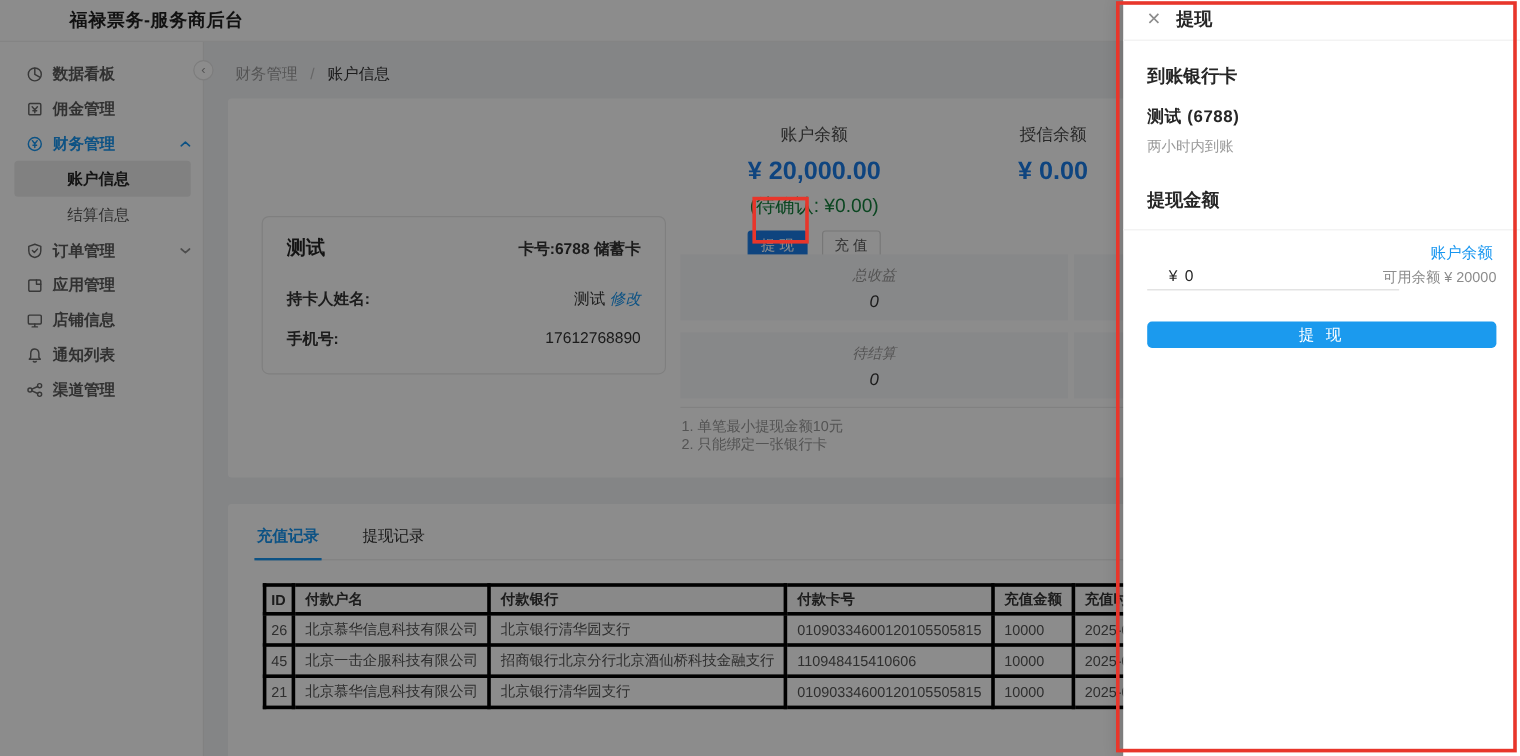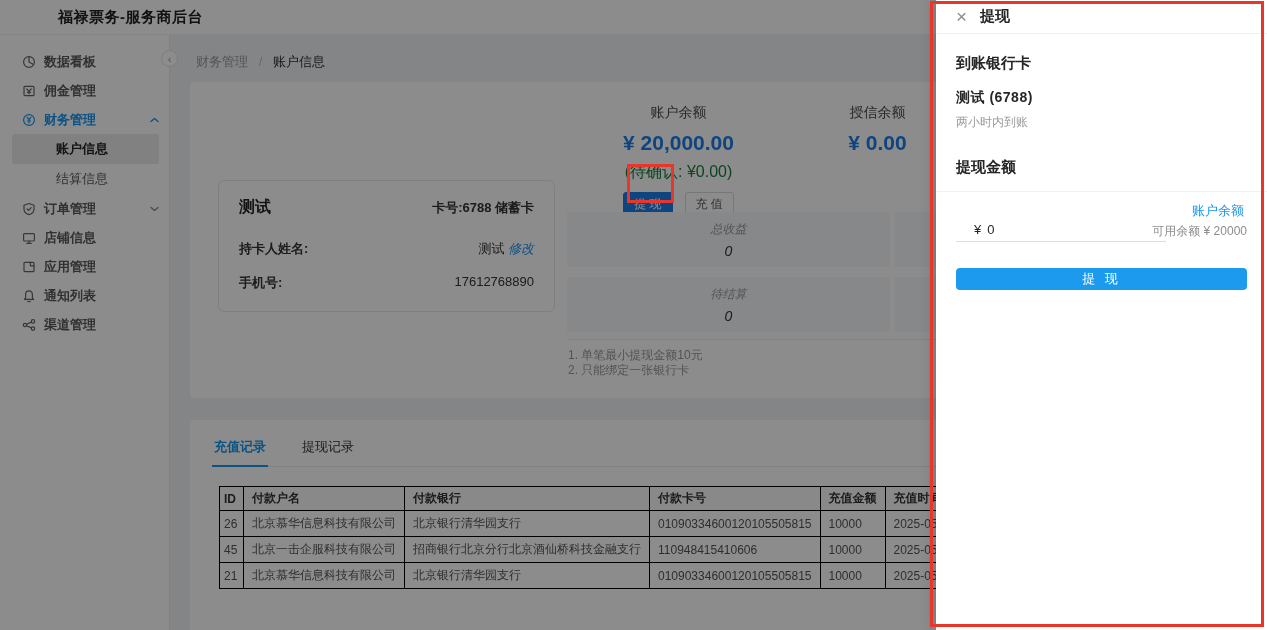--- a/index.html
+++ b/index.html
@@ -66,21 +66,21 @@
   .notes-divider { position:absolute; left:377px; top:257px; width:645px; border-top:1px solid #ececec; }
   .notes { position:absolute; left:378px; top:266px; font-size:12px; color:#999; line-height:15px; }
 
   
   .tabs { position:absolute; left:24px; top:18px; right:24px; border-bottom:1px solid #ececec; display:flex; gap:36px; }
   .tab { font-size:13px; padding-bottom:10px; color:#333; cursor:pointer; position:relative; }
   .tab.active { color:#1896f0; font-weight:bold; }
   .tab.active:after { content:""; position:absolute; left:-2px; right:-2px; bottom:-1px; height:2px; background:#1896f0; }
 
   table.rec { position:absolute; left:29px; top:66px; border-collapse:collapse; table-layout:fixed; font-size:12px; }
-  table.rec th, table.rec td { border:1px solid #000000; padding:0 8px; overflow:hidden; white-space:nowrap; text-align:left; }
+  table.rec th, table.rec td { border:3px solid #000000; padding:0 8px; overflow:hidden; white-space:nowrap; text-align:left; }
   table.rec th { height:24px; background:#fafafa; color:#333; font-weight:bold; }
   table.rec td { height:26px; color:#555; }
   .c-id { width:24px; } .c-name { width:146px; } .c-bank { width:240px; } .c-card { width:170px; } .c-amt { width:63px; } .c-time { width:197px; }
   table.rec th.c-id, table.rec td.c-id { padding:0 4px; }
 
   
   .mask { position:absolute; inset:0; background:rgba(0,0,0,0.45); z-index:10; }
 
   
   .drawer { position:absolute; left:936px; top:0; width:331px; height:630px; background:#fff; z-index:20; box-shadow:-4px 0 12px rgba(0,0,0,0.15); }
@@ -162,34 +162,34 @@
     <span>订单管理</span>
     <span class="caret">
         <svg viewBox="0 0 9 6" style="stroke:#8c8c8c">
           <polyline points="1,1.5 4.5,4.5 8,1.5"></polyline>
         </svg>
       </span>
   </div>
   <div class="side-item">
     <span class="mi">
         <svg viewBox="0 0 14 14">
+          <rect x="2" y="2.3" width="10" height="9.4" rx="1"></rect>
+          <path d="M8.4 2.3 V5.8 H12"></path>
+        </svg>
+      </span>
+    <span>应用管理</span>
+  </div>
+  <div class="side-item">
+    <span class="mi">
+        <svg viewBox="0 0 14 14">
           <rect x="1.6" y="2.6" width="10.8" height="7.4" rx="1"></rect>
           <path d="M7 10 V12.4 M4.8 12.4 H9.2"></path>
         </svg>
       </span>
     <span>店铺信息</span>
-  </div>
-  <div class="side-item">
-    <span class="mi">
-        <svg viewBox="0 0 14 14">
-          <rect x="2" y="2.3" width="10" height="9.4" rx="1"></rect>
-          <path d="M8.4 2.3 V5.8 H12"></path>
-        </svg>
-      </span>
-    <span>应用管理</span>
   </div>
   <div class="side-item">
     <span class="mi">
         <svg viewBox="0 0 14 14">
           <path d="M7 1.8 C4.9 1.8 3.6 3.5 3.6 5.6 V8.8 L2.4 10.4 H11.6 L10.4 8.8 V5.6 C10.4 3.5 9.1 1.8 7 1.8 Z M5.8 12.2 C6.1 12.8 7.9 12.8 8.2 12.2"></path>
         </svg>
       </span>
     <span>通知列表</span>
   </div>
   <div class="side-item">

